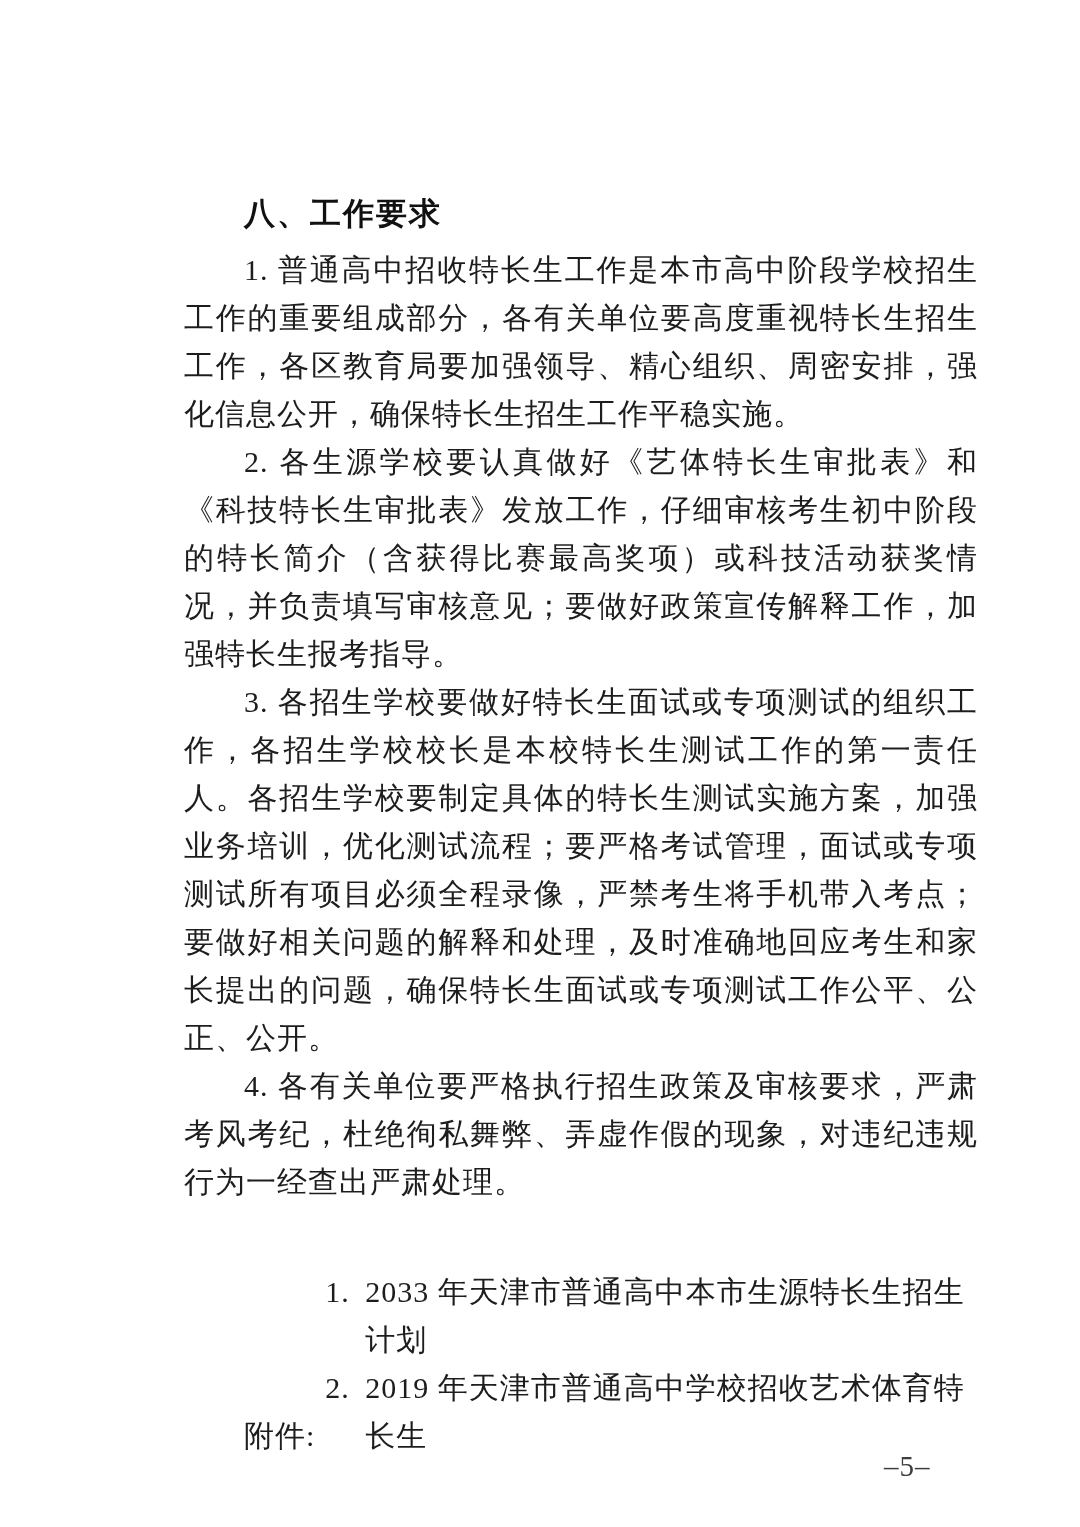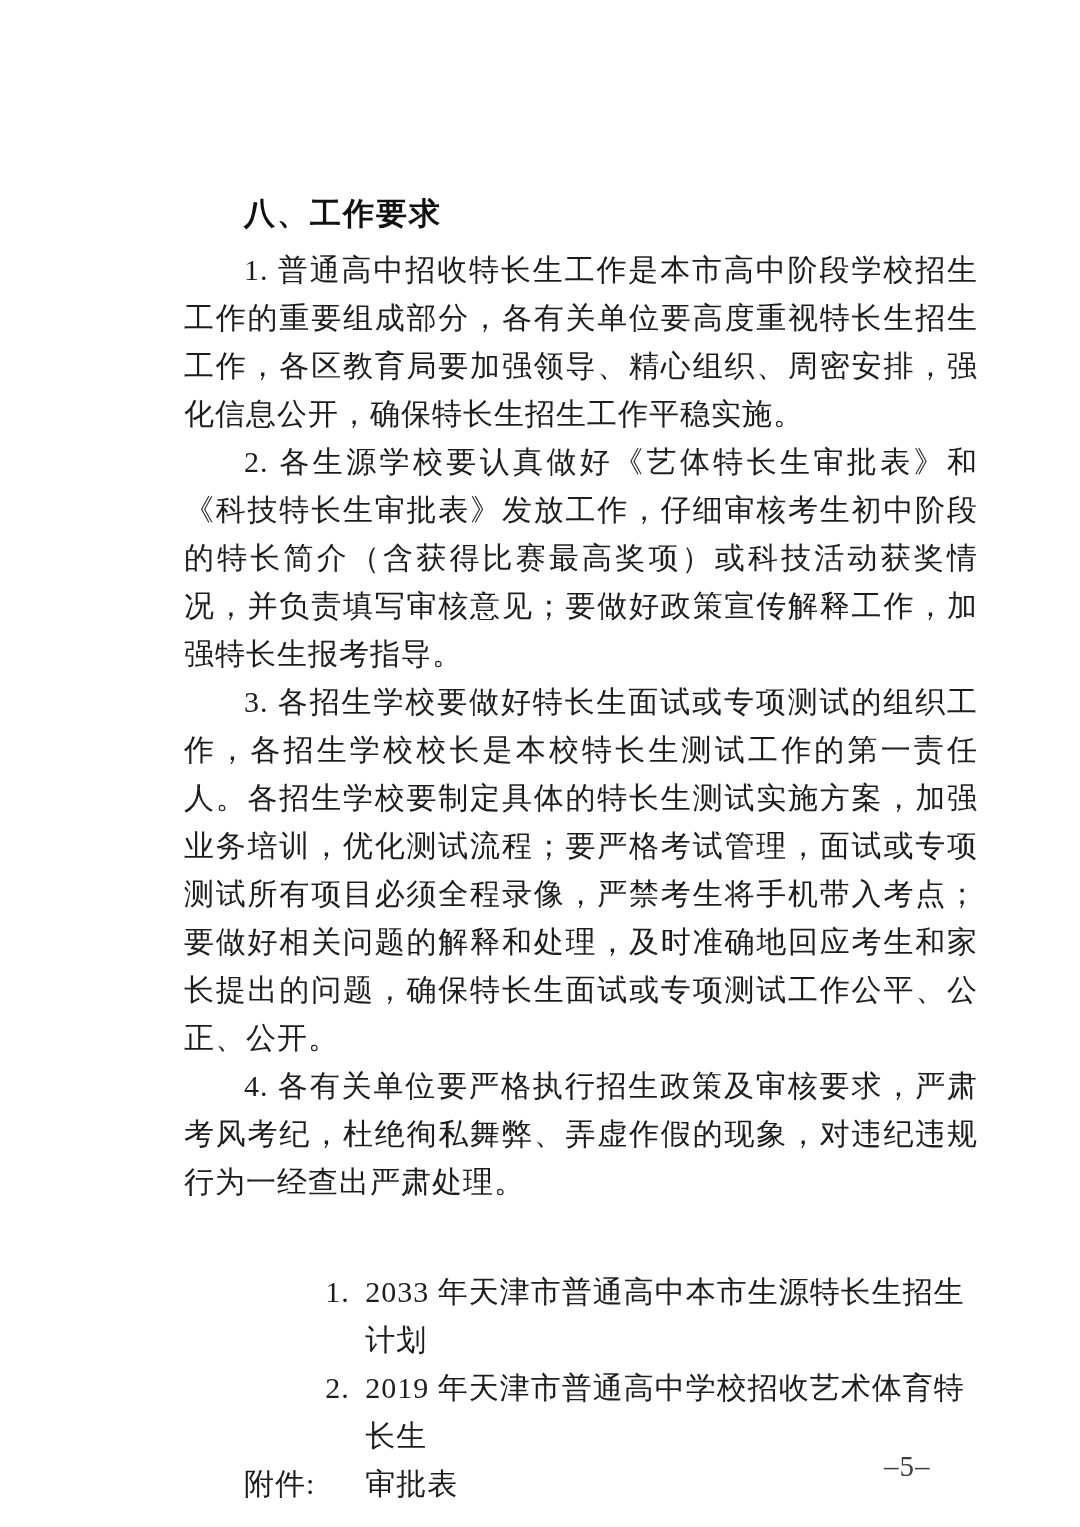--- a/index.html
+++ b/index.html
@@ -100,21 +100,20 @@
         <div class="att-item">
           <span class="att-marker">1.</span>
           <span class="att-text">
             <span class="att-line">2033 年天津市普通高中本市生源特长生招生计划</span>
           </span>
         </div>
         <div class="att-item">
           <span class="att-marker">2.</span>
           <span class="att-text">
             <span class="att-line">2019 年天津市普通高中学校招收艺术体育特长生</span>
-            <span class="att-line">审批表</span>
           </span>
         </div>
       </div>
     </div>
 
   </div>
 
   <div class="page-number">–5–</div>
 </div>
 

